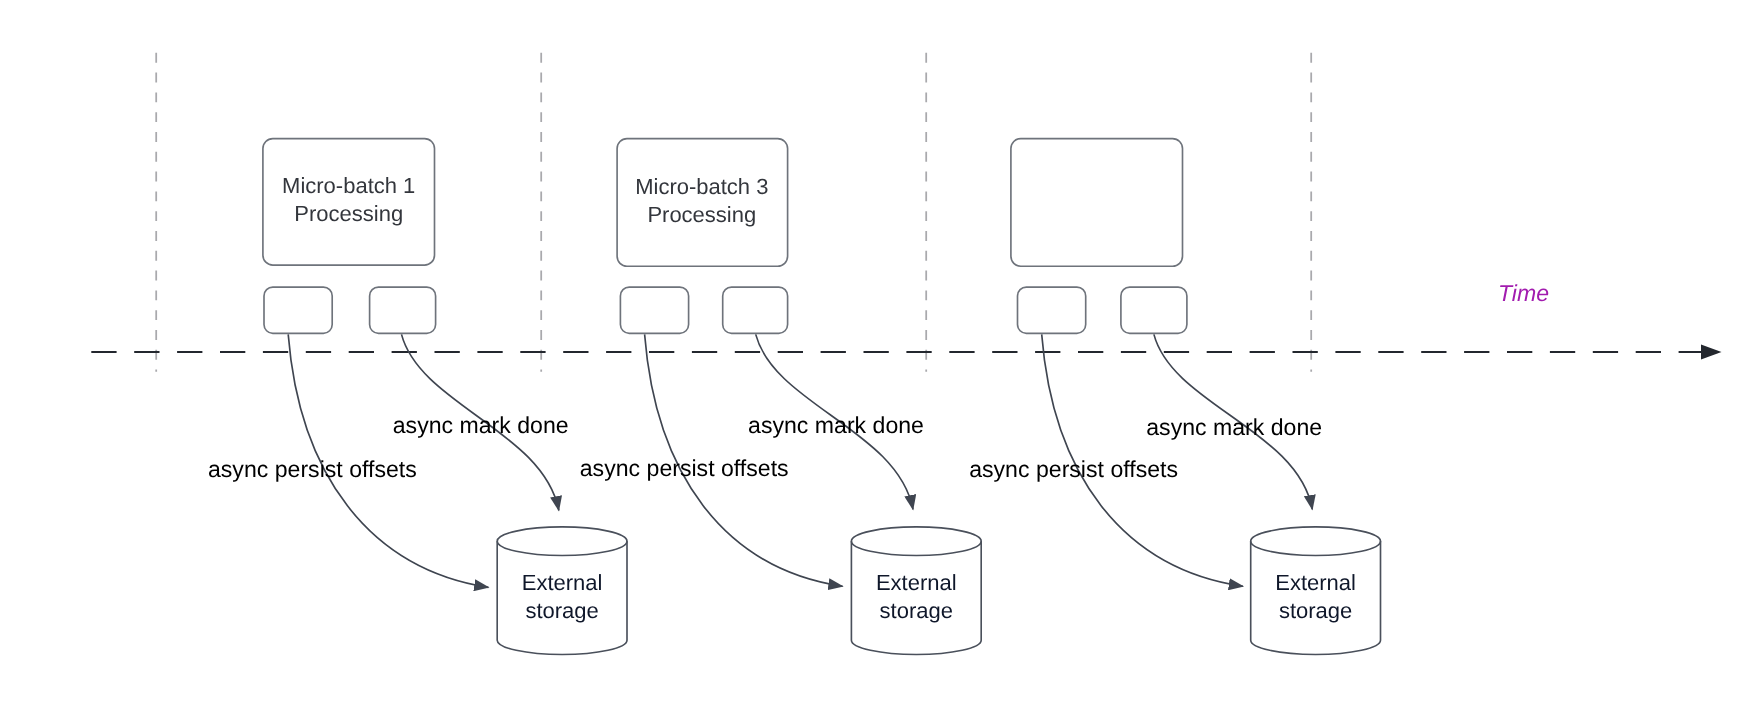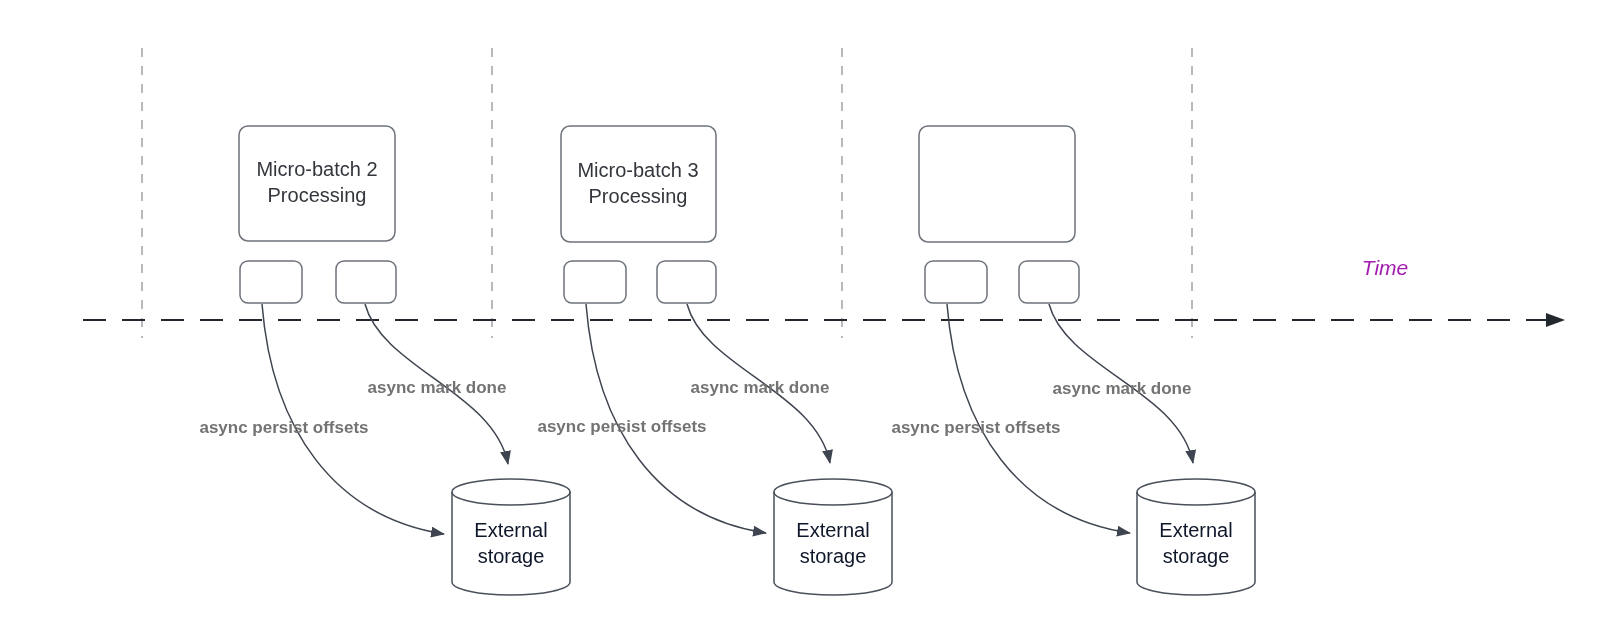--- a/index.html
+++ b/index.html
@@ -33,23 +33,23 @@
     color: #33363c;
   }
   .storage-lbl {
     width: 96px;
     font-size: 20px;
     line-height: 26px;
     color: #0f172a;
   }
   .async-lbl {
     white-space: nowrap;
-    font-size: 17px;
-    font-weight: bold;
-    color: #737373;
+    font-size: 21px;
+    font-weight: normal;
+    color: #000000;
   }
   .time-lbl {
     white-space: nowrap;
     font-size: 21px;
     color: #a21caf;
     font-style: italic;
   }
 </style>
 </head>
 <body>
@@ -99,21 +99,21 @@
       <rect x="919" y="126" width="156" height="116" rx="9" fill="#ffffff" stroke="#6e737b" stroke-width="1.5"></rect>
       <rect x="925" y="261" width="62" height="42" rx="8" fill="#ffffff" stroke="#6e737b" stroke-width="1.5"></rect>
       <rect x="1019" y="261" width="60" height="42" rx="8" fill="#ffffff" stroke="#6e737b" stroke-width="1.5"></rect>
       <path d="M947,304 C957,430 1020,517 1130,533" fill="none" stroke="#3f4550" stroke-width="1.5" marker-end="url(#arrowSmall)"></path>
       <path d="M1049,304 C1066,368 1180,391 1193,463" fill="none" stroke="#3f4550" stroke-width="1.5" marker-end="url(#arrowSmall)"></path>
       <path d="M1137,492 a59,13 0 0 1 118,0 v90 a59,13 0 0 1 -118,0 z" fill="#ffffff" stroke="#4a505b" stroke-width="1.5"></path>
       <path d="M1137,492 a59,13 0 0 0 118,0" fill="none" stroke="#4a505b" stroke-width="1.5"></path>
     </g>
   </svg>
 
-  <div class="lbl mb-title" style="left:317px; top:182px;">Micro-batch 2 Processing</div>
+  <div class="lbl mb-title" style="left:317px; top:182px;">Micro-batch 1 Processing</div>
   <div class="lbl mb-title" style="left:638px; top:183px;">Micro-batch 3 Processing</div>
 
   <div class="lbl async-lbl" style="left:284px; top:428px;">async persist offsets</div>
   <div class="lbl async-lbl" style="left:622px; top:427px;">async persist offsets</div>
   <div class="lbl async-lbl" style="left:976px; top:428px;">async persist offsets</div>
 
   <div class="lbl async-lbl" style="left:437px; top:388px;">async mark done</div>
   <div class="lbl async-lbl" style="left:760px; top:388px;">async mark done</div>
   <div class="lbl async-lbl" style="left:1122px; top:389px;">async mark done</div>
 

